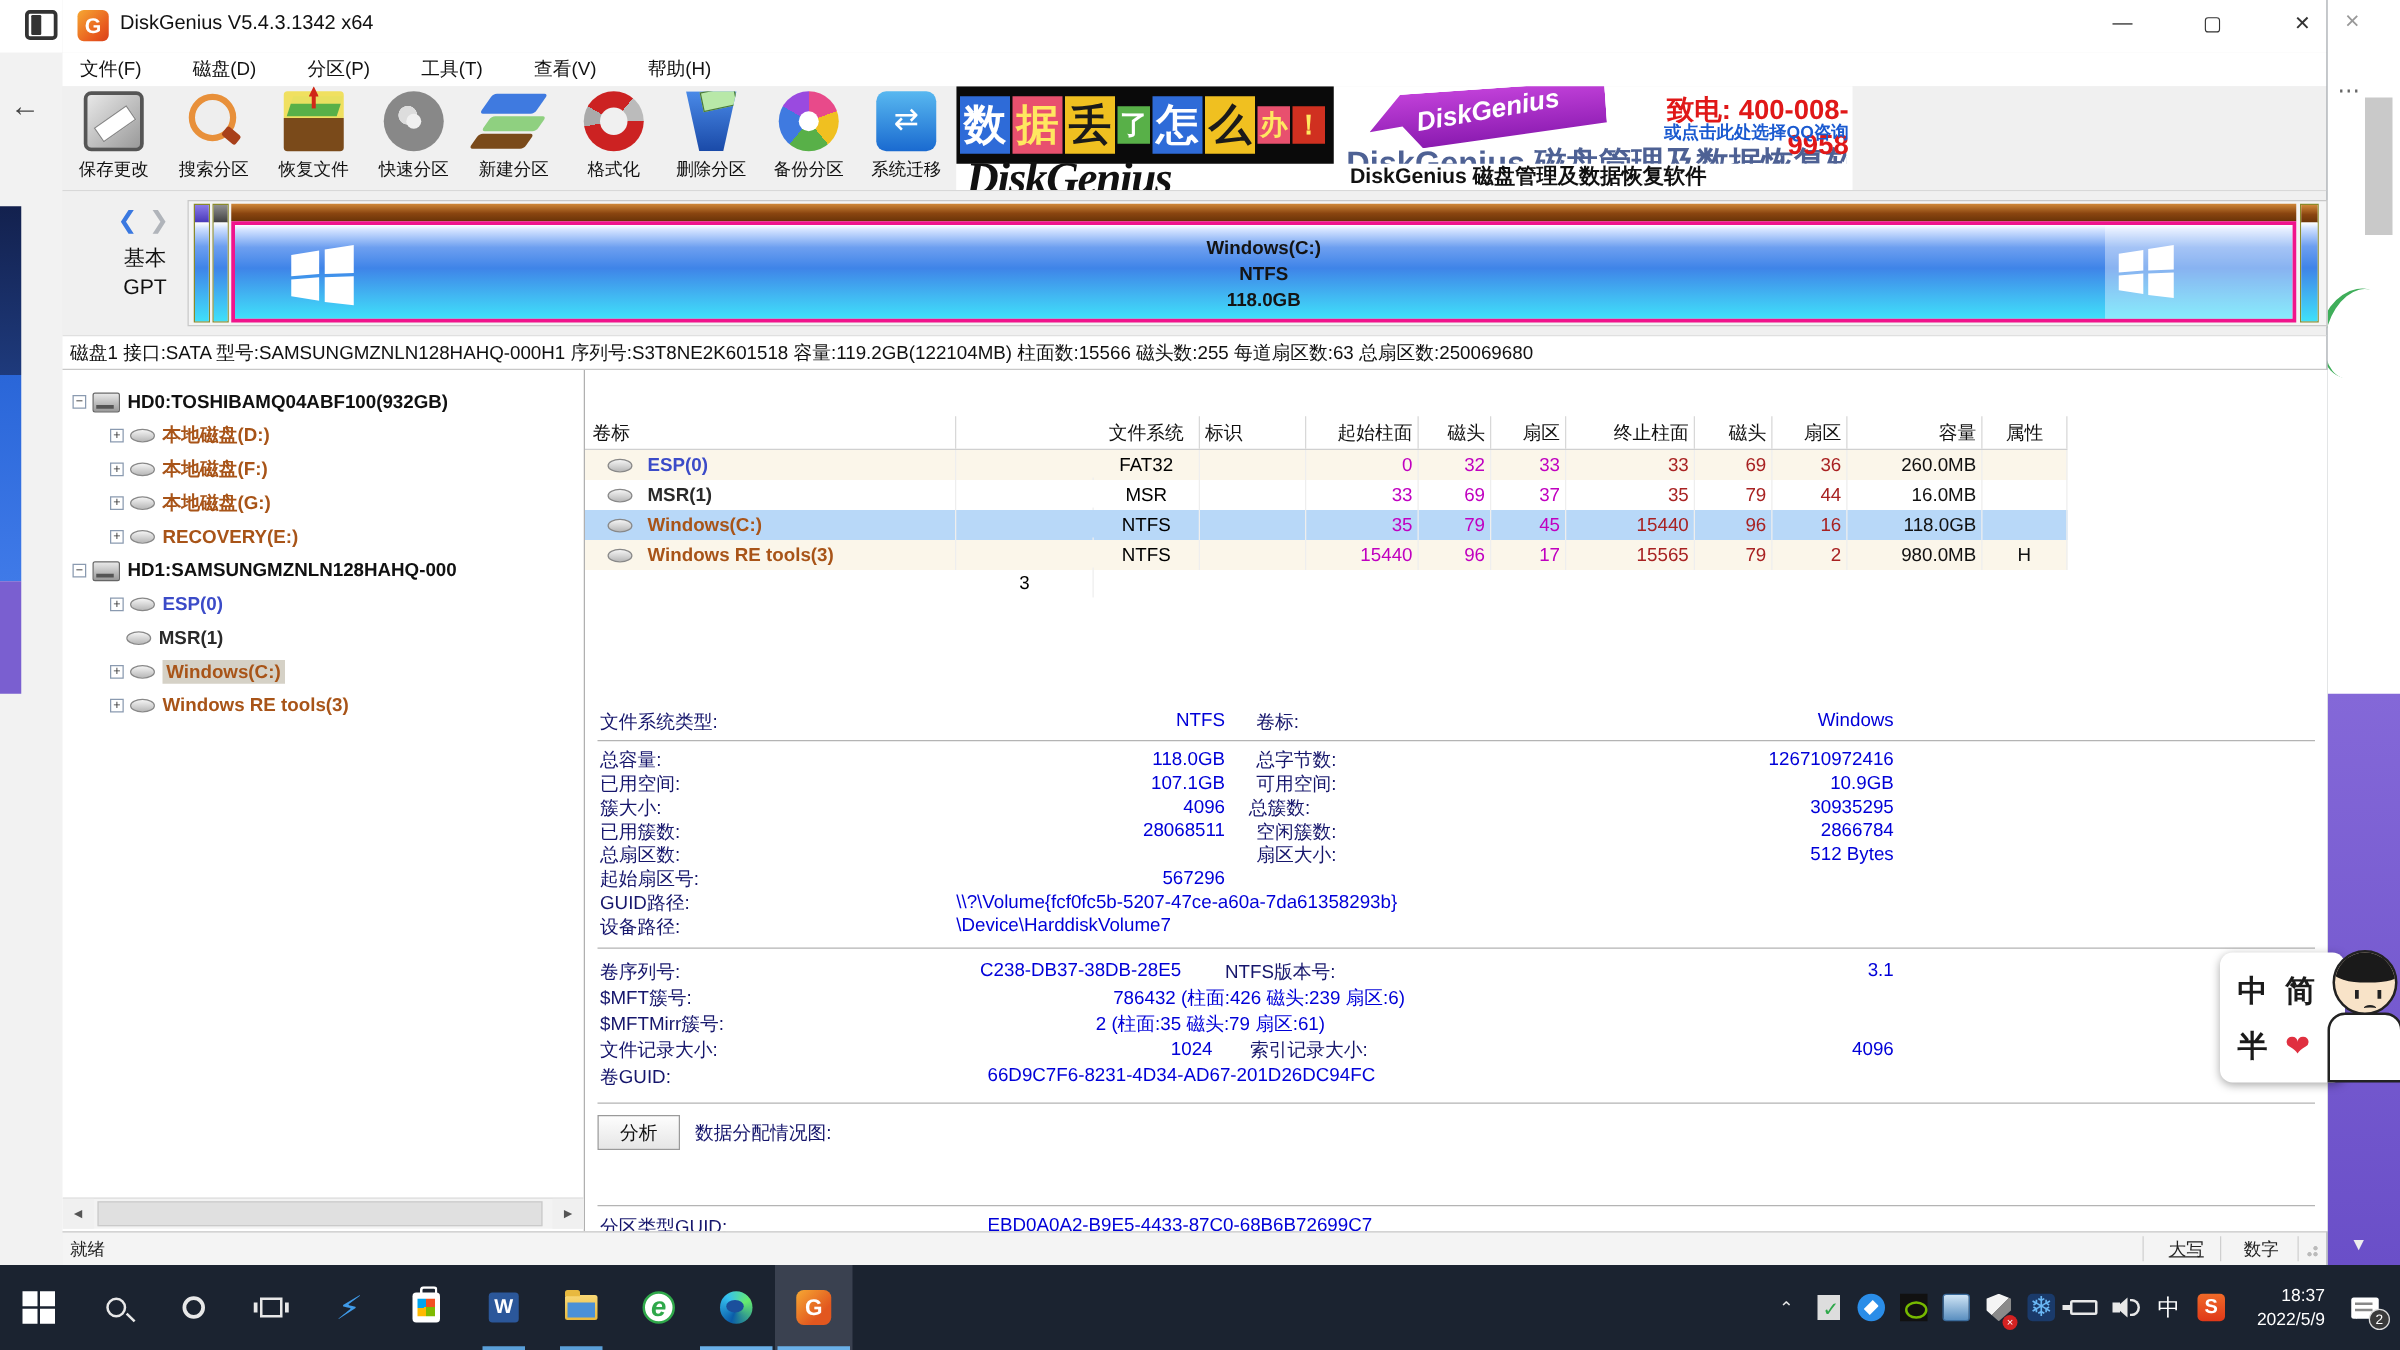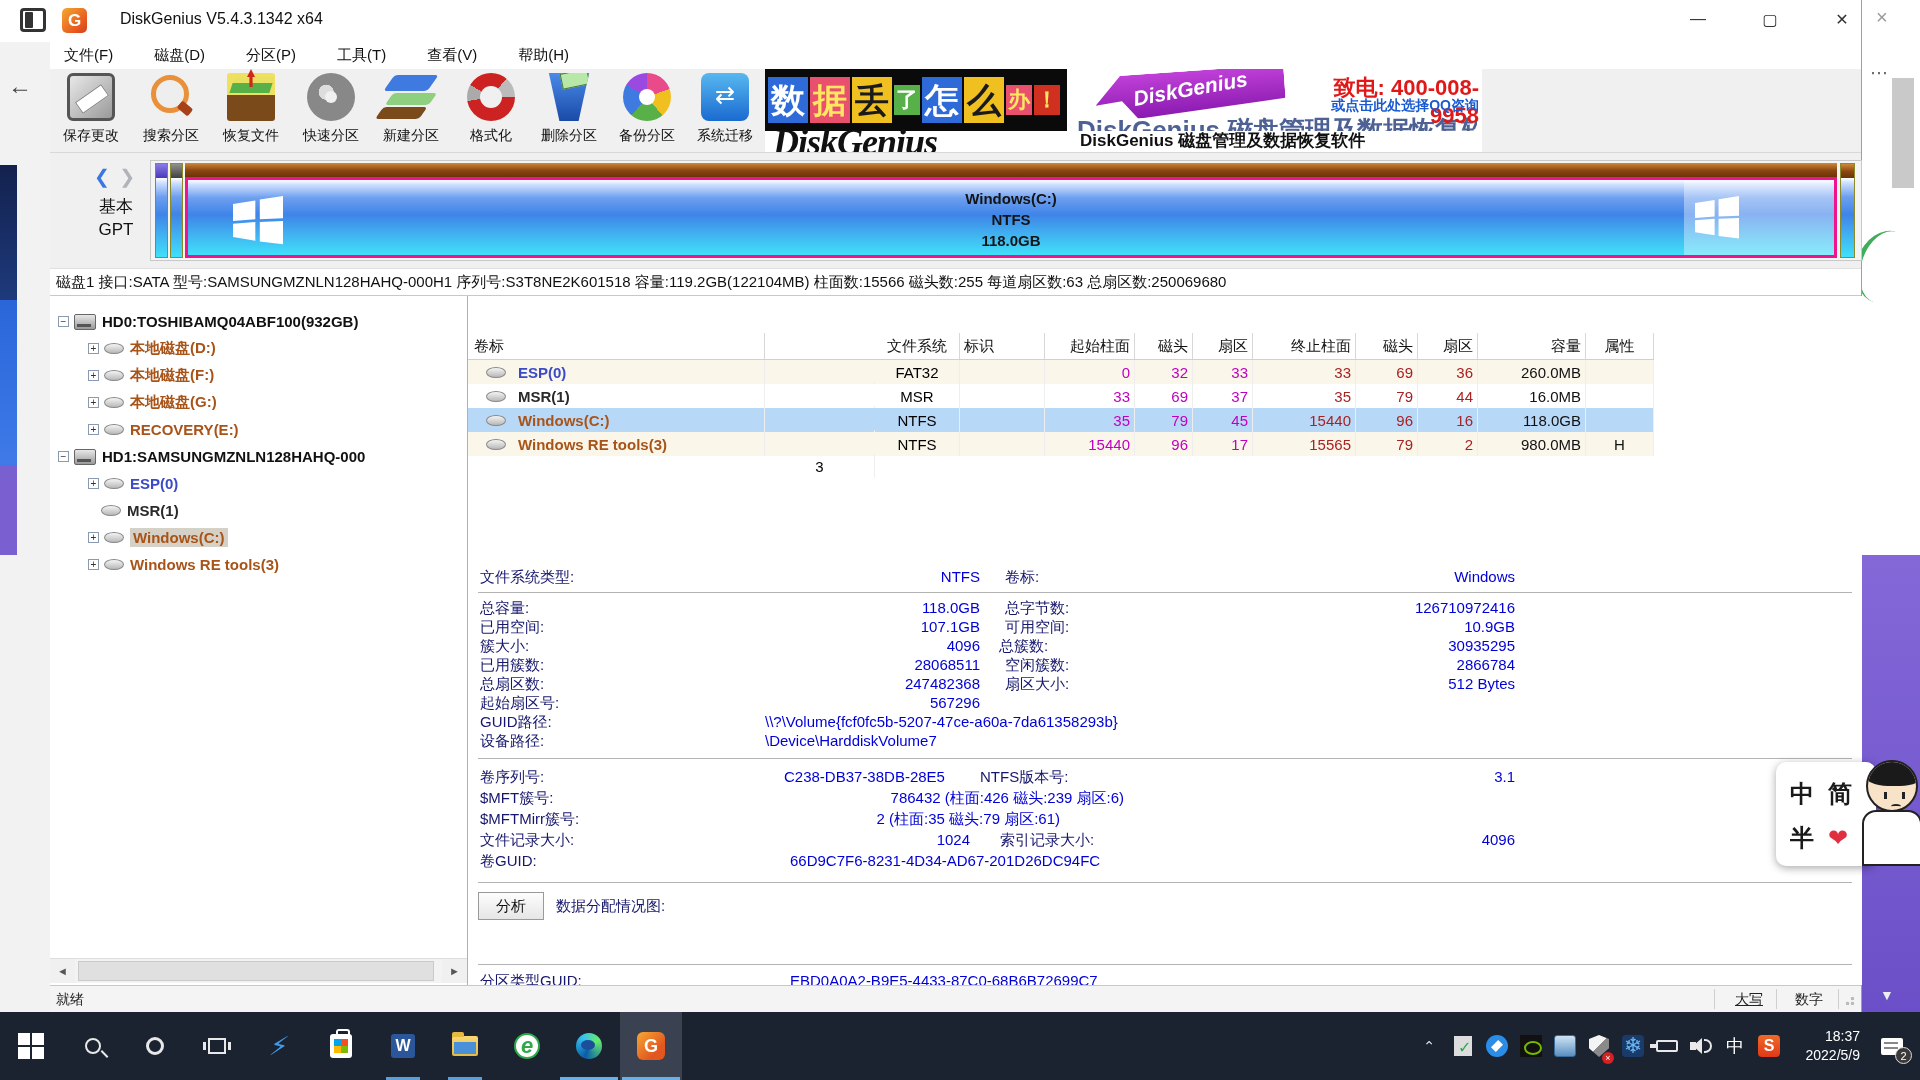--- a/index.html
+++ b/index.html
@@ -26,21 +26,21 @@
   .sr-purple { position:absolute; left:0; top:555px; width:58px; height:457px; background:linear-gradient(180deg,#8468d8,#6a4fc8); }
   .sr-down { position:absolute; left:18px; top:432px; color:#eee; font-size:14px; }
 
   
   .appwin { position:absolute; left:50px; top:0; width:1812px; height:1012px; background:#f0f0f0; border-right:1px solid #9aa0a6; }
 
   .titlebar { position:absolute; left:0; top:0; width:100%; height:42px; background:#fff; }
   .app-icon { position:absolute; left:12px; top:8px; width:25px; height:25px; border-radius:5px;
     background:linear-gradient(135deg,#f6a833,#e85a1e 70%,#d8401a); color:#fff; font-weight:bold; font-size:17px;
     display:flex; align-items:center; justify-content:center; }
-  .title-text { position:absolute; left:46px; top:10px; font-size:16px; color:#111;margin-left:24px; }
+  .title-text { position:absolute; left:46px; top:10px; font-size:16px; color:#111; }
   .win-btn { position:absolute; top:0; width:52px; height:38px; display:flex; align-items:center; justify-content:center; font-size:16px; color:#333; }
   .wb-min { left:1622px; } .wb-max { left:1694px; } .wb-close { left:1766px; }
 
   .menubar { position:absolute; left:0; top:42px; width:100%; height:27px; background:#fff; display:flex; align-items:center; }
   .menu-item { font-size:15px; color:#111; padding:3px 12px; margin-right:17px; }
   .menu-item:first-child { margin-left:2px; }
 
   
   .toolbar { position:absolute; left:0; top:69px; width:100%; height:84px; background:#f0f0f0; border-bottom:1px solid #d8d8d8; }
   .tool-btn { position:absolute; top:2px; width:78px; height:80px; display:flex; flex-direction:column; align-items:center; }
@@ -548,21 +548,20 @@
 
       <div class="dline dlabel" style="left:12px;top:303px">总容量:</div>
       <div class="dline dval" style="left:12px;top:303px;width:500px;text-align:right">118.0GB</div>
       <div class="dline dlabel" style="left:12px;top:322px">已用空间:</div>
       <div class="dline dval" style="left:12px;top:322px;width:500px;text-align:right">107.1GB</div>
       <div class="dline dlabel" style="left:12px;top:341px">簇大小:</div>
       <div class="dline dval" style="left:12px;top:341px;width:500px;text-align:right">4096</div>
       <div class="dline dlabel" style="left:12px;top:360px">已用簇数:</div>
       <div class="dline dval" style="left:12px;top:360px;width:500px;text-align:right">28068511</div>
       <div class="dline dlabel" style="left:12px;top:379px">总扇区数:</div>
-      <div class="dline dval" style="left:12px;top:379px;width:500px;text-align:right">247482368</div>
       <div class="dline dlabel" style="left:12px;top:398px">起始扇区号:</div>
       <div class="dline dval" style="left:12px;top:398px;width:500px;text-align:right">567296</div>
       <div class="dline dlabel" style="left:12px;top:417px">GUID路径:</div>
       <div class="dline dval" style="left:297px;top:417px">\\?\Volume{fcf0fc5b-5207-47ce-a60a-7da61358293b}</div>
       <div class="dline dlabel" style="left:12px;top:436px">设备路径:</div>
       <div class="dline dval" style="left:297px;top:436px">\Device\HarddiskVolume7</div>
 
       <div class="dline dlabel" style="left:537px;top:303px">总字节数:</div>
       <div class="dline dval" style="left:537px;top:303px;width:510px;text-align:right">126710972416</div>
       <div class="dline dlabel" style="left:537px;top:322px">可用空间:</div>

